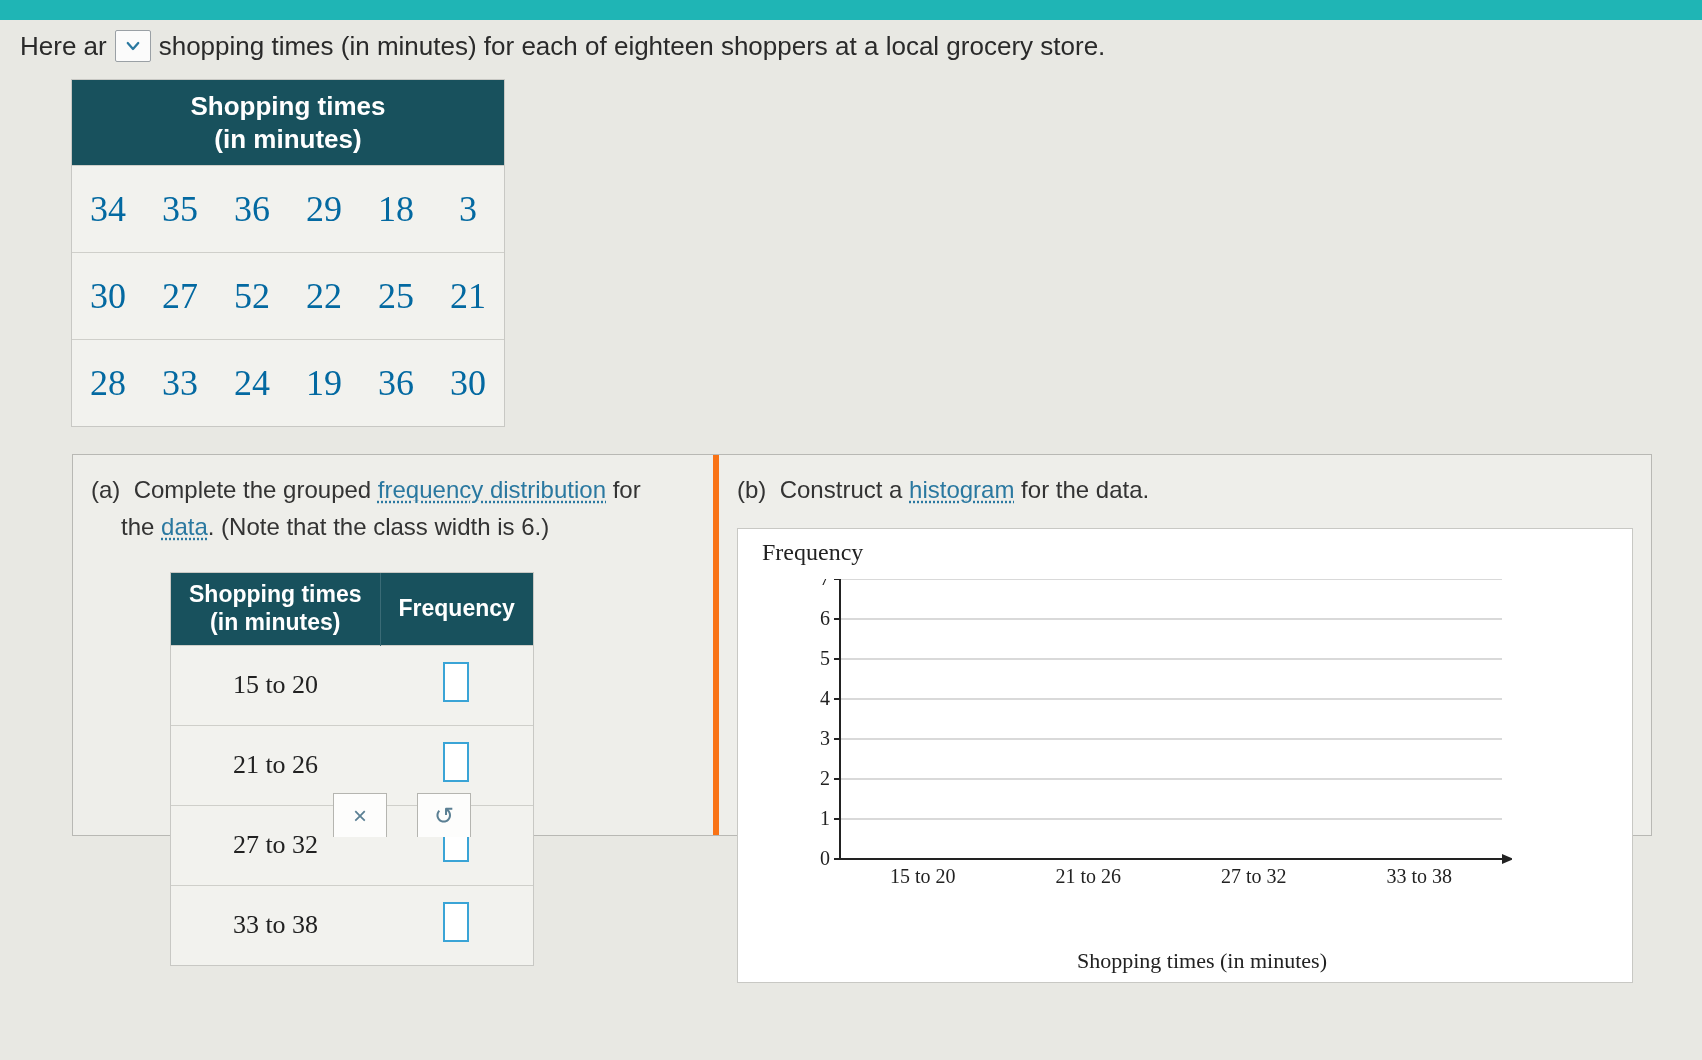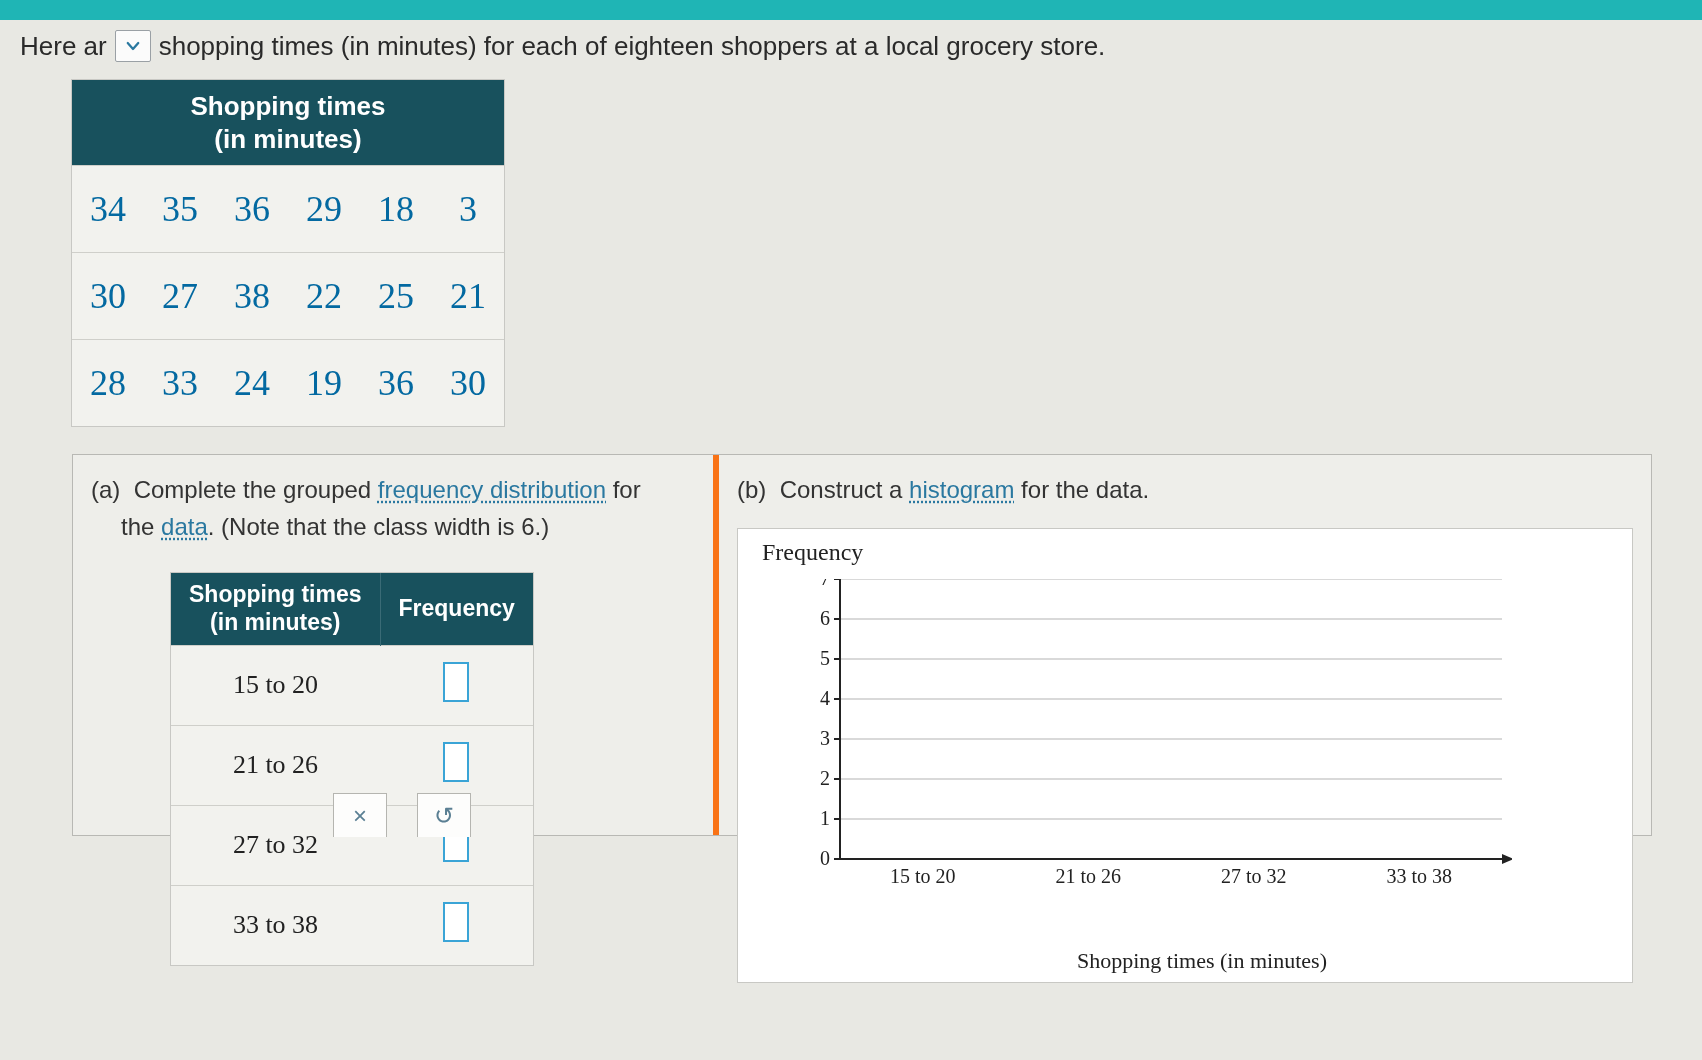--- a/index.html
+++ b/index.html
@@ -194,21 +194,21 @@
           <td>34</td>
           <td>35</td>
           <td>36</td>
           <td>29</td>
           <td>18</td>
           <td>3</td>
         </tr>
         <tr>
           <td>30</td>
           <td>27</td>
-          <td>38</td>
+          <td>52</td>
           <td>22</td>
           <td>25</td>
           <td>21</td>
         </tr>
         <tr>
           <td>28</td>
           <td>33</td>
           <td>24</td>
           <td>19</td>
           <td>36</td>

